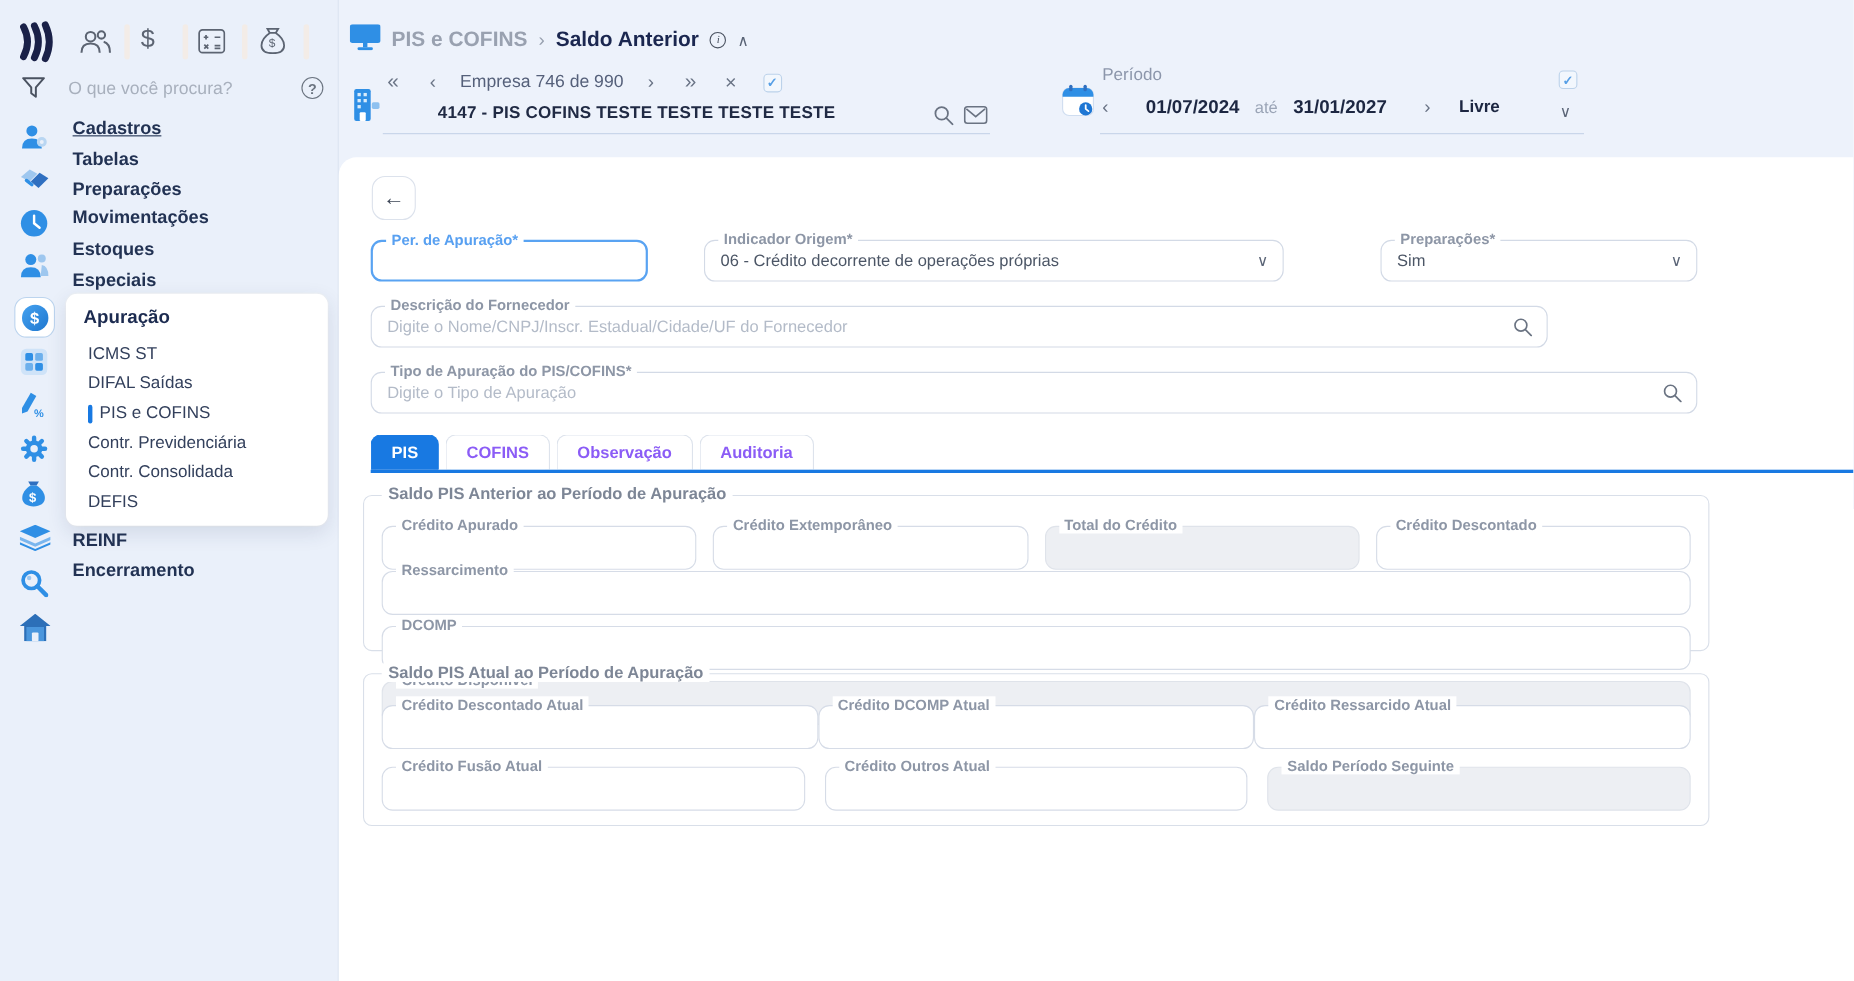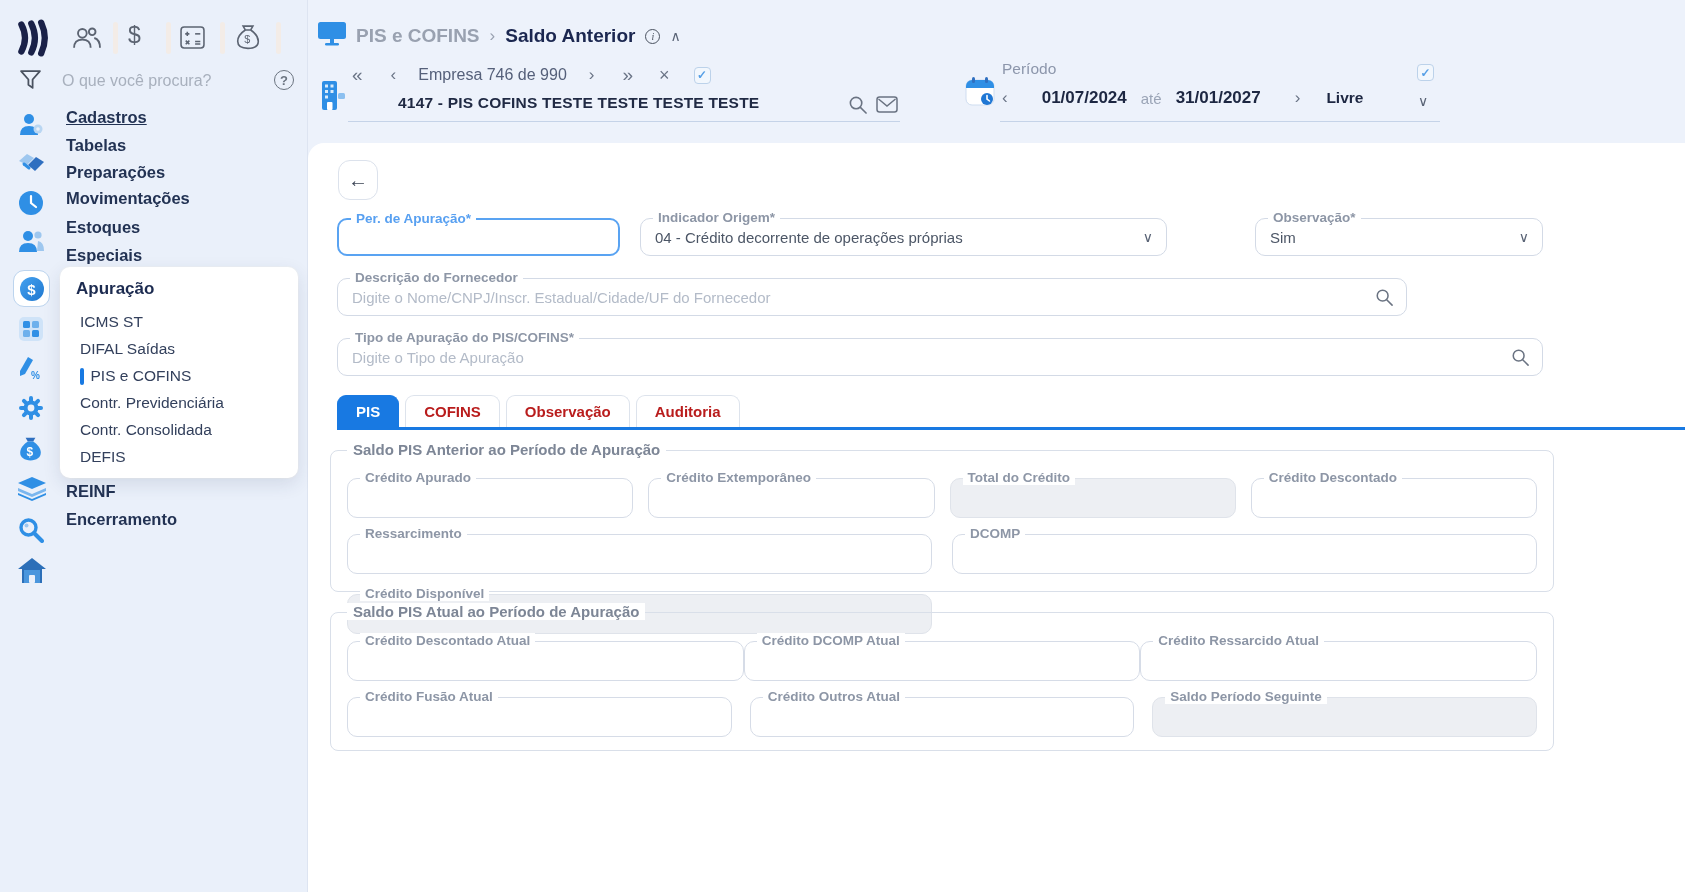--- a/index.html
+++ b/index.html
@@ -59,21 +59,21 @@
   .fld .val { position:absolute; left:14px; top:10px; font-size:15px; color:#4c5666; white-space:nowrap; }
   .fld .chevd { position:absolute; right:13px; top:10px; }
   .fld.focus { border:2px solid #59a3f2; }
   .fld.focus .lab { color:#58a0f1; }
   .fld input { position:absolute; left:14px; top:0; height:100%; width:calc(100% - 60px); border:none;
     outline:none; background:transparent; font-family:"Liberation Sans",sans-serif; font-size:15px; color:#4c5666; }
   .fld input::placeholder { color:#b3bbc8; }
   .fld .sic { position:absolute; right:13px; top:9px; }
 
   .tabs { position:absolute; left:29px; top:252px; height:32px; display:flex; gap:6px; }
-  .tab { height:32px; line-height:31px; padding:0 18px; font-size:15px; font-weight:bold; color:#b91c1c;
+  .tab { height:32px; line-height:31px; padding:0 18px; font-size:15px; font-weight:bold; color:#8b5cf6;
     background:#fff; border:1px solid #dde3ec; border-bottom:none; border-radius:9px 9px 0 0; cursor:pointer; }
   .tab.active { background:#1879e2; color:#fff; border-color:#1879e2; }
   .tabline { position:absolute; left:29px; right:0; top:284px; height:3px; background:#1879e2; }
 
   .fieldset { position:absolute; left:22px; width:1224px; border:1px solid #d9dfe9; border-radius:8px; }
   .fieldset .legend { position:absolute; top:-10px; left:16px; background:#fff; padding:0 6px;
     font-size:15px; font-weight:bold; color:#7d8696; }
   .frow { position:absolute; left:16px; right:16px; display:grid; }
   .gfld { position:relative; height:40px; border:1px solid #d6dce7; border-radius:10px; background:#fff; }
   .gfld .lab { position:absolute; top:-9px; left:12px; background:#fff; padding:0 5px;
@@ -323,31 +323,31 @@
   <span class="nav-gl" style="margin-left:34px">›</span>
   <span class="period-mode" style="margin-left:26px">Livre</span>
 </div>
 <div class="cb abs" style="left:1417px;top:64px">✓</div>
 <div class="chev abs" style="left:1418px;top:93px">∨</div>
 <div class="hr-line" style="left:1000px;top:121px;width:440px"></div>
 
 <div class="card">
   <div class="back-btn">←</div>
 
-  <div class="fld focus" style="left:29px;top:75px;width:283px">
+  <div class="fld focus" style="left:29px;top:75px;width:252px">
     <span class="lab">Per. de Apuração*</span>
     <input value="" style="">
   </div>
   <div class="fld" style="left:332px;top:75px;width:527px">
     <span class="lab">Indicador Origem*</span>
-    <span class="val">04 - Crédito decorrente de operações próprias</span>
+    <span class="val">06 - Crédito decorrente de operações próprias</span>
     <span class="chevd chev">∨</span>
   </div>
   <div class="fld" style="left:947px;top:75px;width:288px">
-    <span class="lab">Observação*</span>
+    <span class="lab">Preparações*</span>
     <span class="val">Sim</span>
     <span class="chevd chev">∨</span>
   </div>
 
   <div class="fld" style="left:29px;top:135px;width:1070px">
     <span class="lab">Descrição do Fornecedor</span>
     <input placeholder="Digite o Nome/CNPJ/Inscr. Estadual/Cidade/UF do Fornecedor" style="">
     <span class="sic">
       <svg width="18" height="18" viewBox="0 0 20 20" fill="none" stroke="#6a7382" stroke-width="1.7">
         <circle cx="8.5" cy="8.5" r="6"></circle>
@@ -384,21 +384,21 @@
       <div class="gfld">
         <span class="lab">Crédito Extemporâneo</span>
         </div>
       <div class="gfld disabled">
         <span class="lab">Total do Crédito</span>
         </div>
       <div class="gfld">
         <span class="lab">Crédito Descontado</span>
         </div>
     </div>
-    <div class="frow" style="top:83px;grid-template-columns:repeat(2,1fr);gap:20px">
+    <div class="frow" style="top:68px;grid-template-columns:repeat(1,1fr);gap:10px">
       <div class="gfld">
         <span class="lab">Ressarcimento</span>
         </div>
       <div class="gfld">
         <span class="lab">DCOMP</span>
         </div>
       <div class="gfld disabled">
         <span class="lab">Crédito Disponível</span>
         </div>
     </div>

